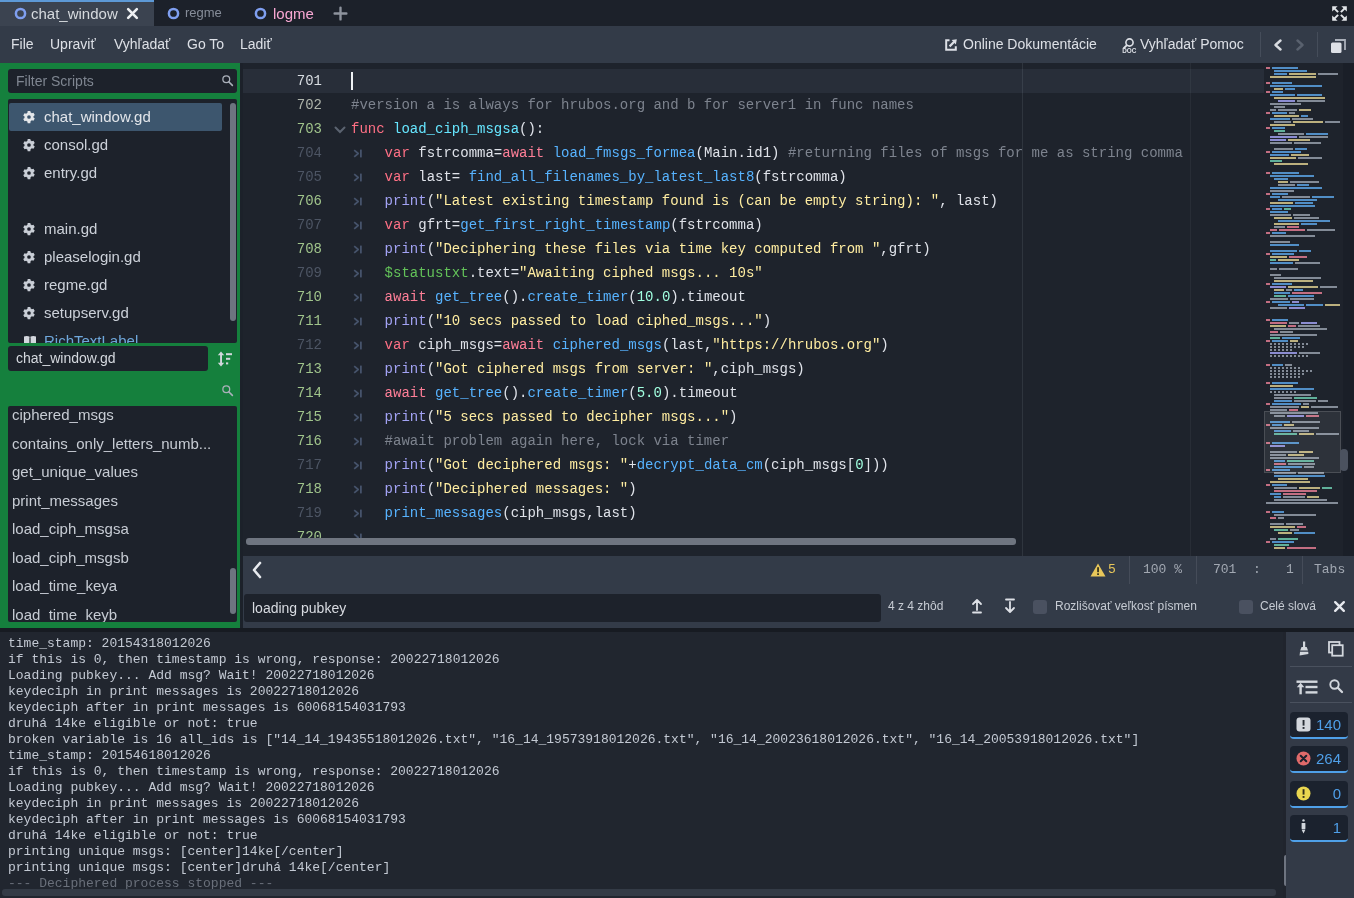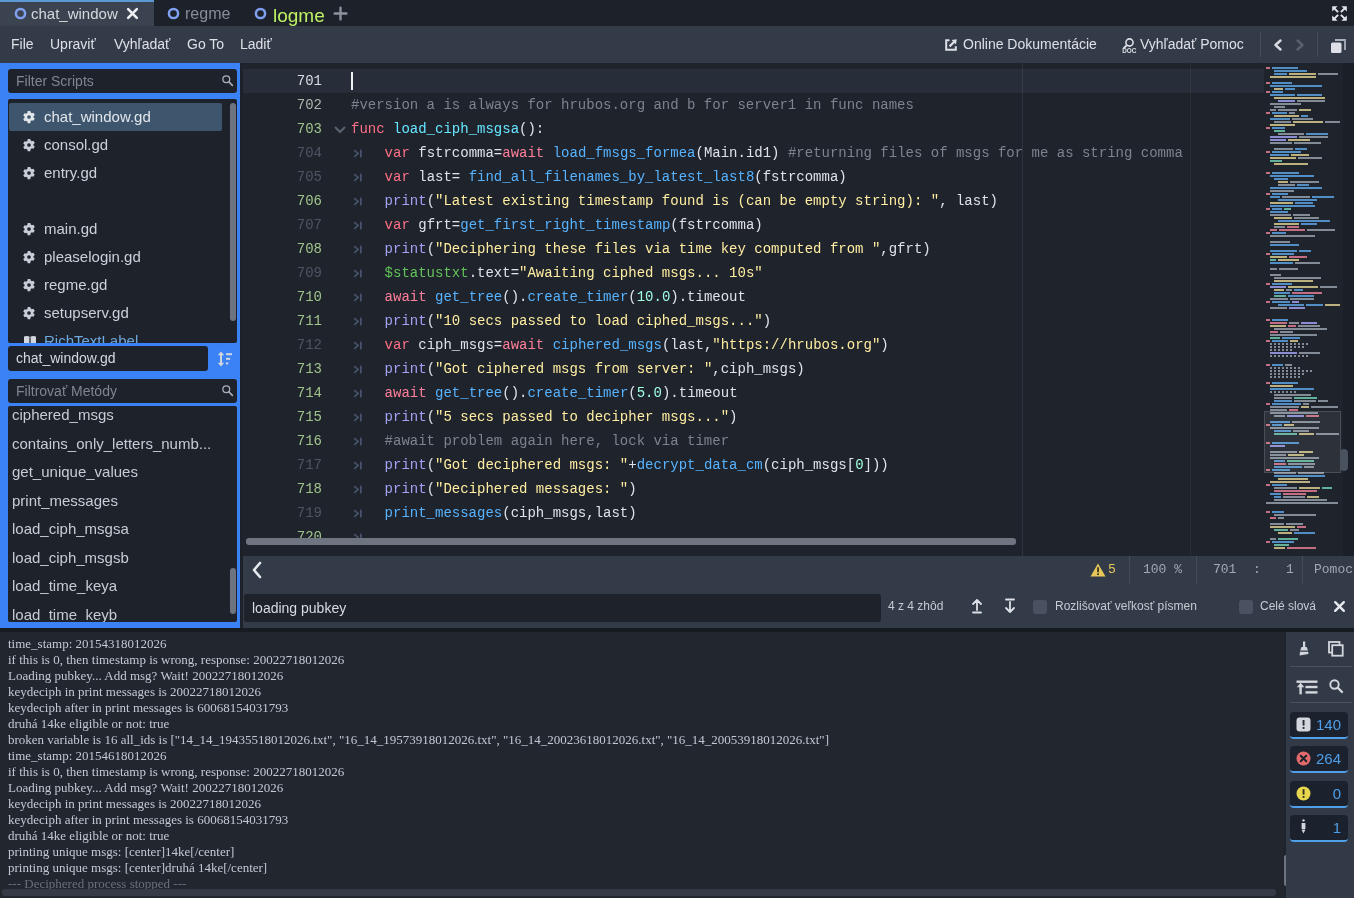--- a/index.html
+++ b/index.html
@@ -4,21 +4,21 @@
 html,body{width:1354px;height:898px;overflow:hidden;background:#1c212a;font-family:"Liberation Sans",sans-serif}
 .abs{position:absolute}
 
 #tabbar{position:absolute;left:0;top:0;width:1354px;height:26px;background:#1c212a}
 .tab{position:absolute;top:0;height:26px;display:flex;align-items:center;font-size:15px;color:#868d99}
 .tab.active{background:#3b4350;border-top:2px solid #5d99d6;color:#e6e9ee}
 
 #menubar{position:absolute;left:0;top:26px;width:1354px;height:37px;background:#333b48}
 .mi{position:absolute;top:0;height:37px;line-height:37px;font-size:14px;color:#dde0e6}
 
-#sidebar{position:absolute;left:0;top:63px;width:240px;height:569px;background:#3b82f6}
+#sidebar{position:absolute;left:0;top:63px;width:240px;height:569px;background:#15803d}
 .inp{position:absolute;background:#1d222b;border-radius:3px;}
 .ph{position:absolute;left:8px;top:0;font-size:14px;color:#7f8691;line-height:24px}
 .box{position:absolute;left:8px;background:#1d222b;border-radius:2px;overflow:hidden}
 .li{position:absolute;left:2px;right:2px;height:28px;line-height:28px;font-size:15px;color:#ccd1d9;white-space:nowrap}
 .li .tx{position:absolute;left:34px;top:0}
 .mli{position:absolute;left:0;right:24px;height:28px;line-height:28px;font-size:15px;color:#c7ccd4;white-space:nowrap;overflow:hidden;text-overflow:ellipsis;padding-left:4px}
 
 #editor{position:absolute;left:243px;top:63px;width:1111px;height:493px;background:#1e232c;overflow:hidden}
 .row{position:absolute;left:0;width:1111px;height:24px;font-family:"Liberation Mono",monospace;font-size:14px;line-height:24px;white-space:pre}
 .num{position:absolute;left:0;top:0;width:79px;text-align:right;color:#4d5564}
@@ -26,45 +26,45 @@
 .w{color:#dfe2e9}.k{color:#ff7085}.cf{color:#ff7f98}.fn{color:#57b3ff}.fd{color:#66e6ff}
 .s{color:#ffeda1}.cm{color:#7d838e}.gf{color:#a3a3f5}.nu{color:#a1ffe0}.np{color:#63c259}
 .g1{color:#d8dde2}.g2{color:#aeb4ab}.gs{color:#a0c48b}
 
 #statusbar{position:absolute;left:243px;top:556px;width:1111px;height:28px;background:#333b48}
 #findbar{position:absolute;left:243px;top:584px;width:1111px;height:44px;background:#333b48}
 .st{position:absolute;font-family:"Liberation Mono",monospace;font-size:13px;color:#a2a8b2;line-height:28px;top:0}
 .sep{position:absolute;top:4px;width:1px;height:20px;background:#49515e}
 
 #output{position:absolute;left:0;top:632px;width:1354px;height:266px;background:#21262f}
-#outtext{position:absolute;left:8px;top:636px;font-family:Liberation Serif, serif;font-size:13px;line-height:16px;color:#c3c9d3;white-space:pre}
+#outtext{position:absolute;left:8px;top:636px;font-family:Liberation Mono, monospace;font-size:13px;line-height:16px;color:#c3c9d3;white-space:pre}
 #rpanel{position:absolute;left:1286px;top:632px;width:68px;height:266px;background:#333a47}
 .badge{position:absolute;left:1290px;width:58px;height:27px;background:#1b222e;border-radius:4px;border-bottom:2px solid #4fa0e8}
 .bnum{position:absolute;right:7px;top:0;height:25px;line-height:25px;font-size:15px;font-family:"Liberation Sans",sans-serif;color:#4f9fe8}
 .cb{position:absolute;width:14px;height:14px;background:#4a5160;border-radius:3px;top:600px}
 .fl{position:absolute;top:0;height:44px;line-height:44px;font-size:12px;color:#c6cbd3}
 svg{display:block}
 </style></head><body>
 <div id="tabbar">
     <div class="tab active" style="left:0;width:154px"></div>
     <svg class="abs" style="left:14px;top:7px" width="13" height="13" viewBox="0 0 13 13">
       <circle cx="6.5" cy="6.5" r="4.6" fill="none" stroke="#7f9ff0" stroke-width="2.5"></circle>
     </svg>
     <span class="abs" style="left:31px;top:5px;font-size:15px;color:#d6dade">chat_window</span>
     <svg class="abs" style="left:126px;top:7px" width="13" height="13" viewBox="0 0 12 12">
       <path d="M2 2 L10 10 M10 2 L2 10" stroke="#eef0f3" stroke-width="2.4" stroke-linecap="round"></path>
     </svg>
     <svg class="abs" style="left:167px;top:7px" width="13" height="13" viewBox="0 0 13 13">
       <circle cx="6.5" cy="6.5" r="4.6" fill="none" stroke="#7f9ff0" stroke-width="2.5"></circle>
     </svg>
-    <span class="abs" style="left:185px;top:5px;font-size:16px;color:#868d99">regme</span>
+    <span class="abs" style="left:185px;top:5px;font-size:13px;color:#868d99">regme</span>
     <svg class="abs" style="left:254px;top:7px" width="13" height="13" viewBox="0 0 13 13">
       <circle cx="6.5" cy="6.5" r="4.6" fill="none" stroke="#7f9ff0" stroke-width="2.5"></circle>
     </svg>
-    <span class="abs" style="left:273px;top:5px;font-size:19px;color:#bef264">logme</span>
+    <span class="abs" style="left:273px;top:5px;font-size:15px;color:#f9a8d4">logme</span>
     <svg class="abs" style="left:333px;top:6px" width="15" height="15" viewBox="0 0 14 14">
       <path d="M7 1.5 V12.5 M1.5 7 H12.5" stroke="#8d939d" stroke-width="2.2" stroke-linecap="round"></path>
     </svg>
     <svg class="abs" style="left:1331px;top:5px" width="17" height="17" viewBox="0 0 17 17">
       <g fill="#e2e5e9">
         <polygon points="1.2,1.2 6.6,1.2 1.2,6.6"></polygon>
         <polygon points="15.8,1.2 10.4,1.2 15.8,6.6"></polygon>
         <polygon points="1.2,15.8 6.6,15.8 1.2,10.4"></polygon>
         <polygon points="15.8,15.8 10.4,15.8 15.8,10.4"></polygon>
       </g>
@@ -181,23 +181,20 @@
     <svg class="abs" style="left:216px;top:288px" width="17" height="16" viewBox="0 0 17 16">
       <g fill="#d3d7dd">
         <rect x="4.1" y="3" width="1.9" height="10"></rect>
         <polygon points="5,0.5 8.2,4.2 1.8,4.2"></polygon>
         <polygon points="5,15.5 8.2,11.8 1.8,11.8"></polygon>
         <rect x="10" y="2.2" width="6" height="2"></rect>
         <rect x="10" y="6.8" width="4.2" height="2"></rect>
         <rect x="10" y="11.4" width="2.2" height="2"></rect>
       </g>
     </svg>
-    <div class="inp" style="left:8px;top:316px;width:229px;height:24px">
-      <span class="ph">Filtrovať Metódy</span>
-    </div>
     <svg class="abs" style="left:221px;top:321px" width="13" height="13" viewBox="0 0 16 16">
       <circle cx="6.5" cy="6.5" r="4.2" fill="none" stroke="#aab0ba" stroke-width="1.6"></circle>
       <line x1="9.8" y1="9.8" x2="14" y2="14" stroke="#aab0ba" stroke-width="2.0" stroke-linecap="round"></line>
     </svg>
     <div class="box" style="top:343px;width:229px;height:216px">
       <div class="mli" style="top:-5.0px">ciphered_msgs</div>
       <div class="mli" style="top:23.5px">contains_only_letters_numb...</div>
       <div class="mli" style="top:52.0px">get_unique_values</div>
       <div class="mli" style="top:80.5px">print_messages</div>
       <div class="mli" style="top:109.0px">load_ciph_msgsa</div>
@@ -624,21 +621,21 @@
     <rect x="7.2" y="10.3" width="1.7" height="1.7" fill="#2a2a1a"></rect>
   </svg>
 <span class="st" style="left:1108px;top:556px;color:#e8c75a">5</span>
 <div class="abs" style="left:1129px;top:556px;width:1px;height:28px;background:#454c59"></div>
 <span class="st" style="left:1143px;top:556px">100 %</span>
 <div class="abs" style="left:1196px;top:556px;width:1px;height:28px;background:#454c59"></div>
 <span class="st" style="left:1213px;top:556px">701</span>
 <span class="st" style="left:1253px;top:556px">:</span>
 <span class="st" style="left:1286px;top:556px">1</span>
 <div class="abs" style="left:1302px;top:556px;width:1px;height:28px;background:#454c59"></div>
-<span class="st" style="left:1314px;top:556px">Pomoc</span>
+<span class="st" style="left:1314px;top:556px">Tabs</span>
 <div id="findbar"></div>
 <div class="inp abs" style="left:244px;top:594px;width:637px;height:28px;background:#1d222b">
     <span class="ph" style="color:#d8dbe1;line-height:28px">loading pubkey</span>
   </div>
 <span class="fl" style="left:888px;top:584px">4 z 4 zhôd</span>
 <svg class="abs" style="left:969px;top:598px" width="16" height="16" viewBox="0 0 16 16">
     <g stroke="#dde0e6" fill="none" stroke-width="1.8" stroke-linecap="round" stroke-linejoin="round">
       <path d="M8 12 V2.5 M4 6 L8 2 L12 6"></path>
       <path d="M4 14.5 H12"></path>
     </g>

